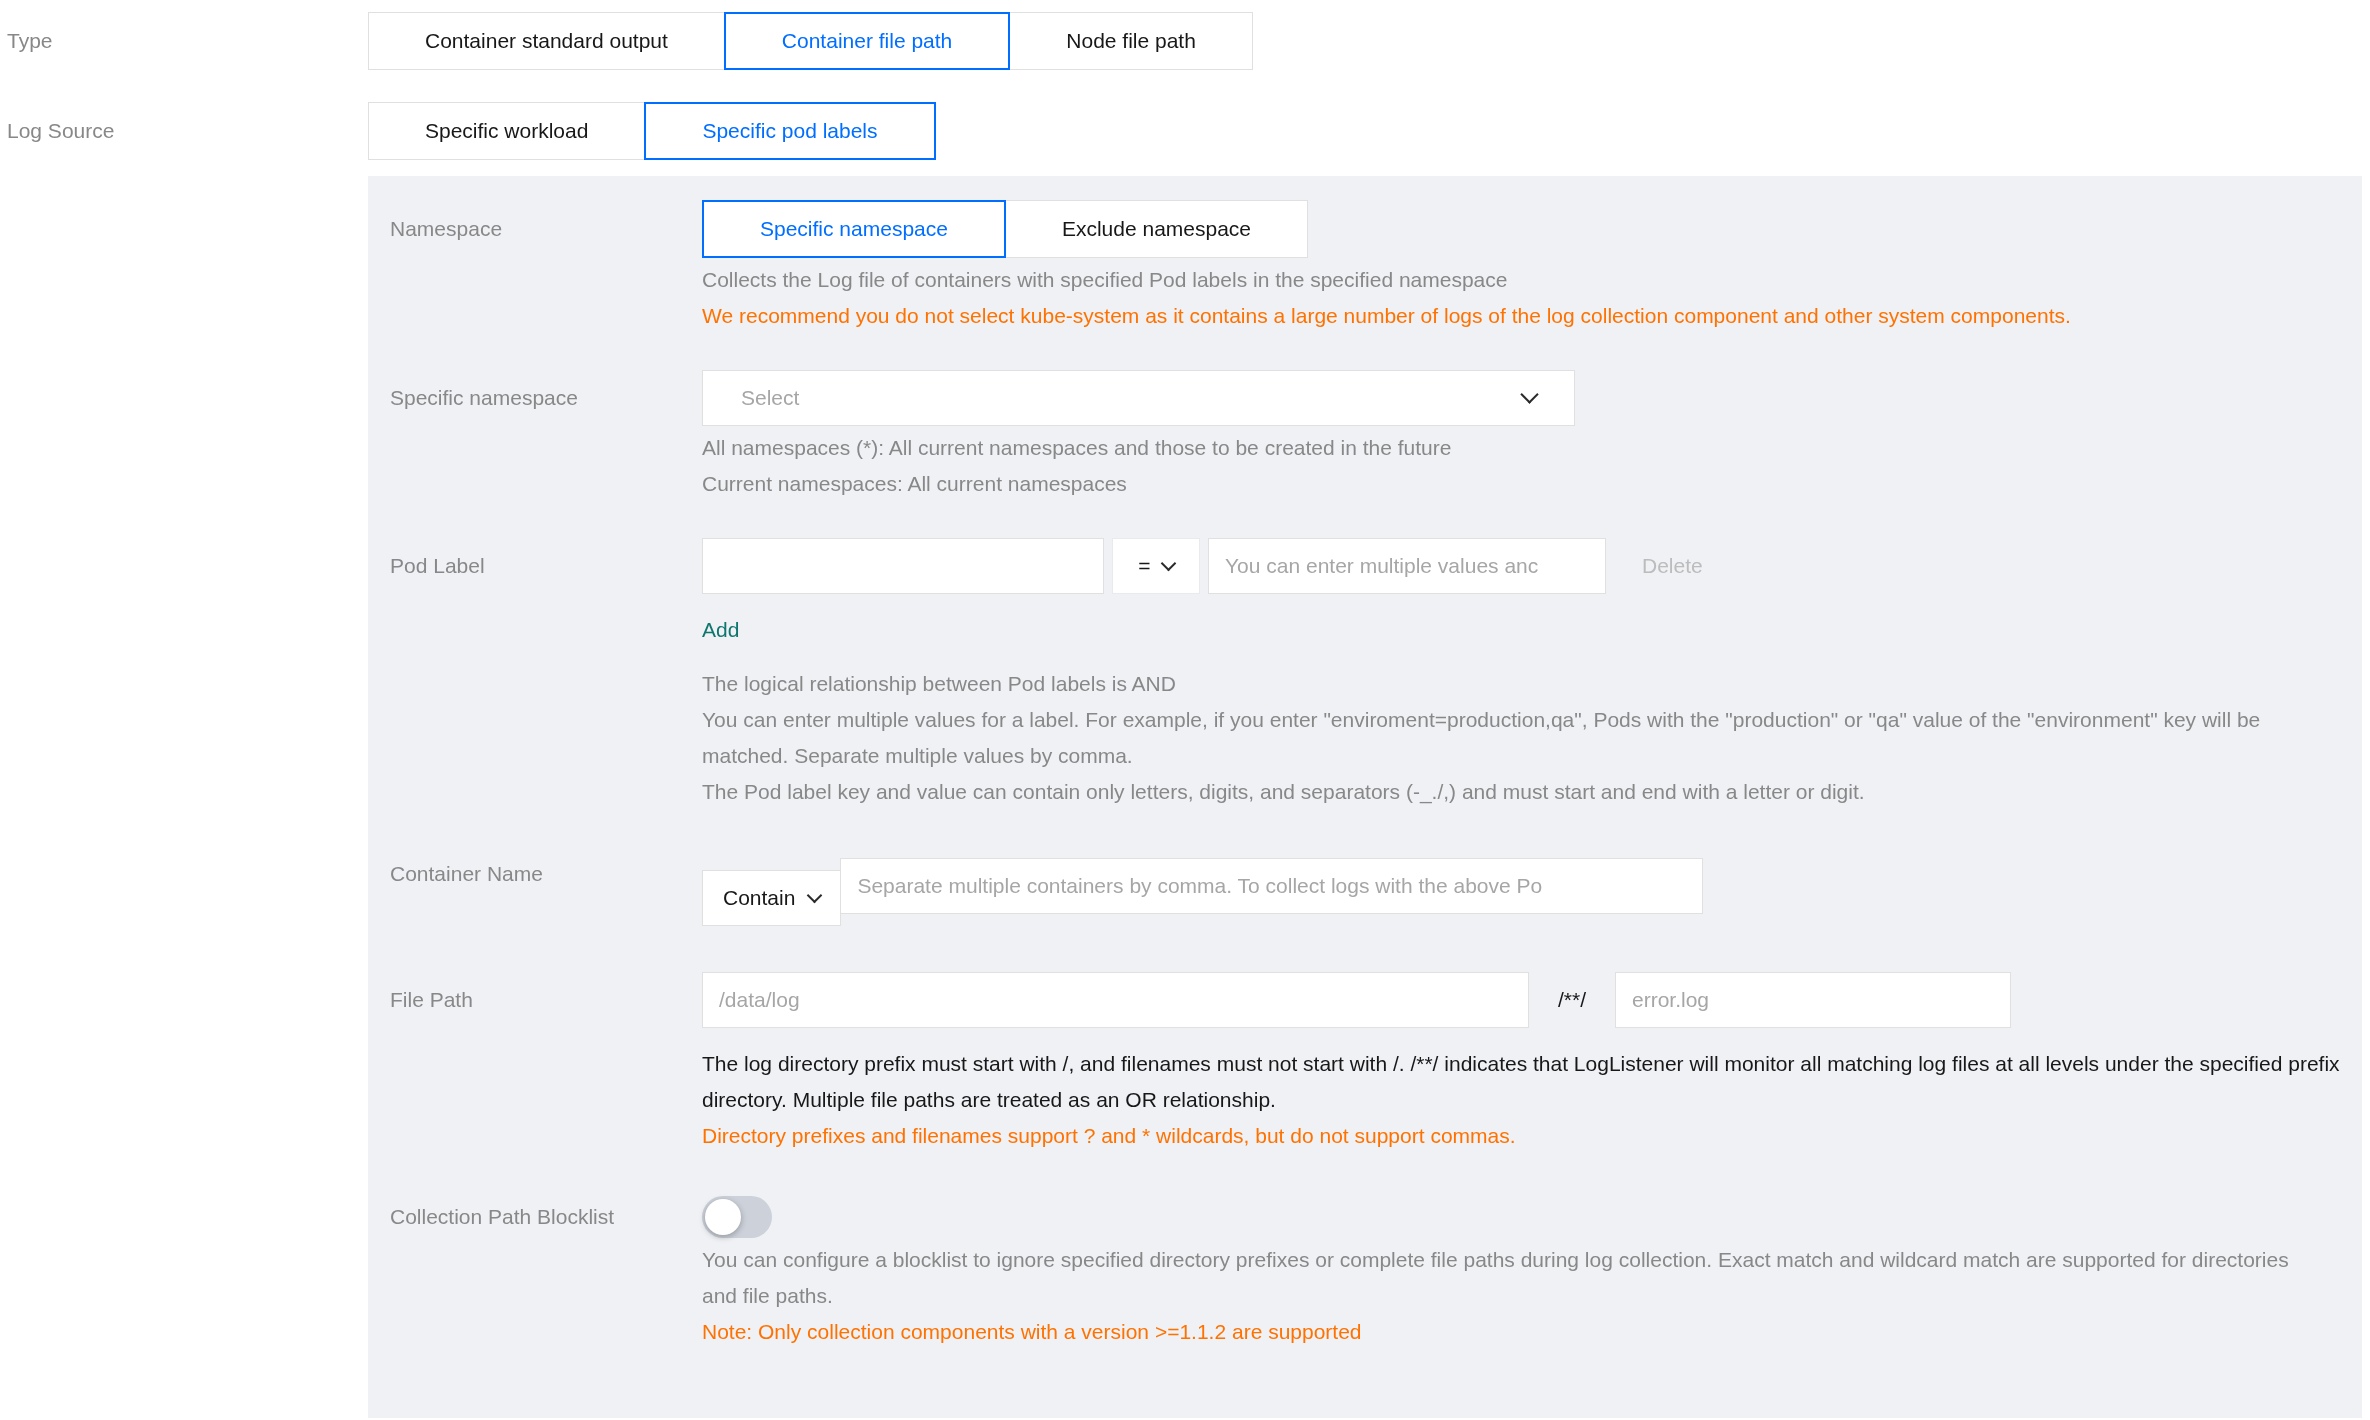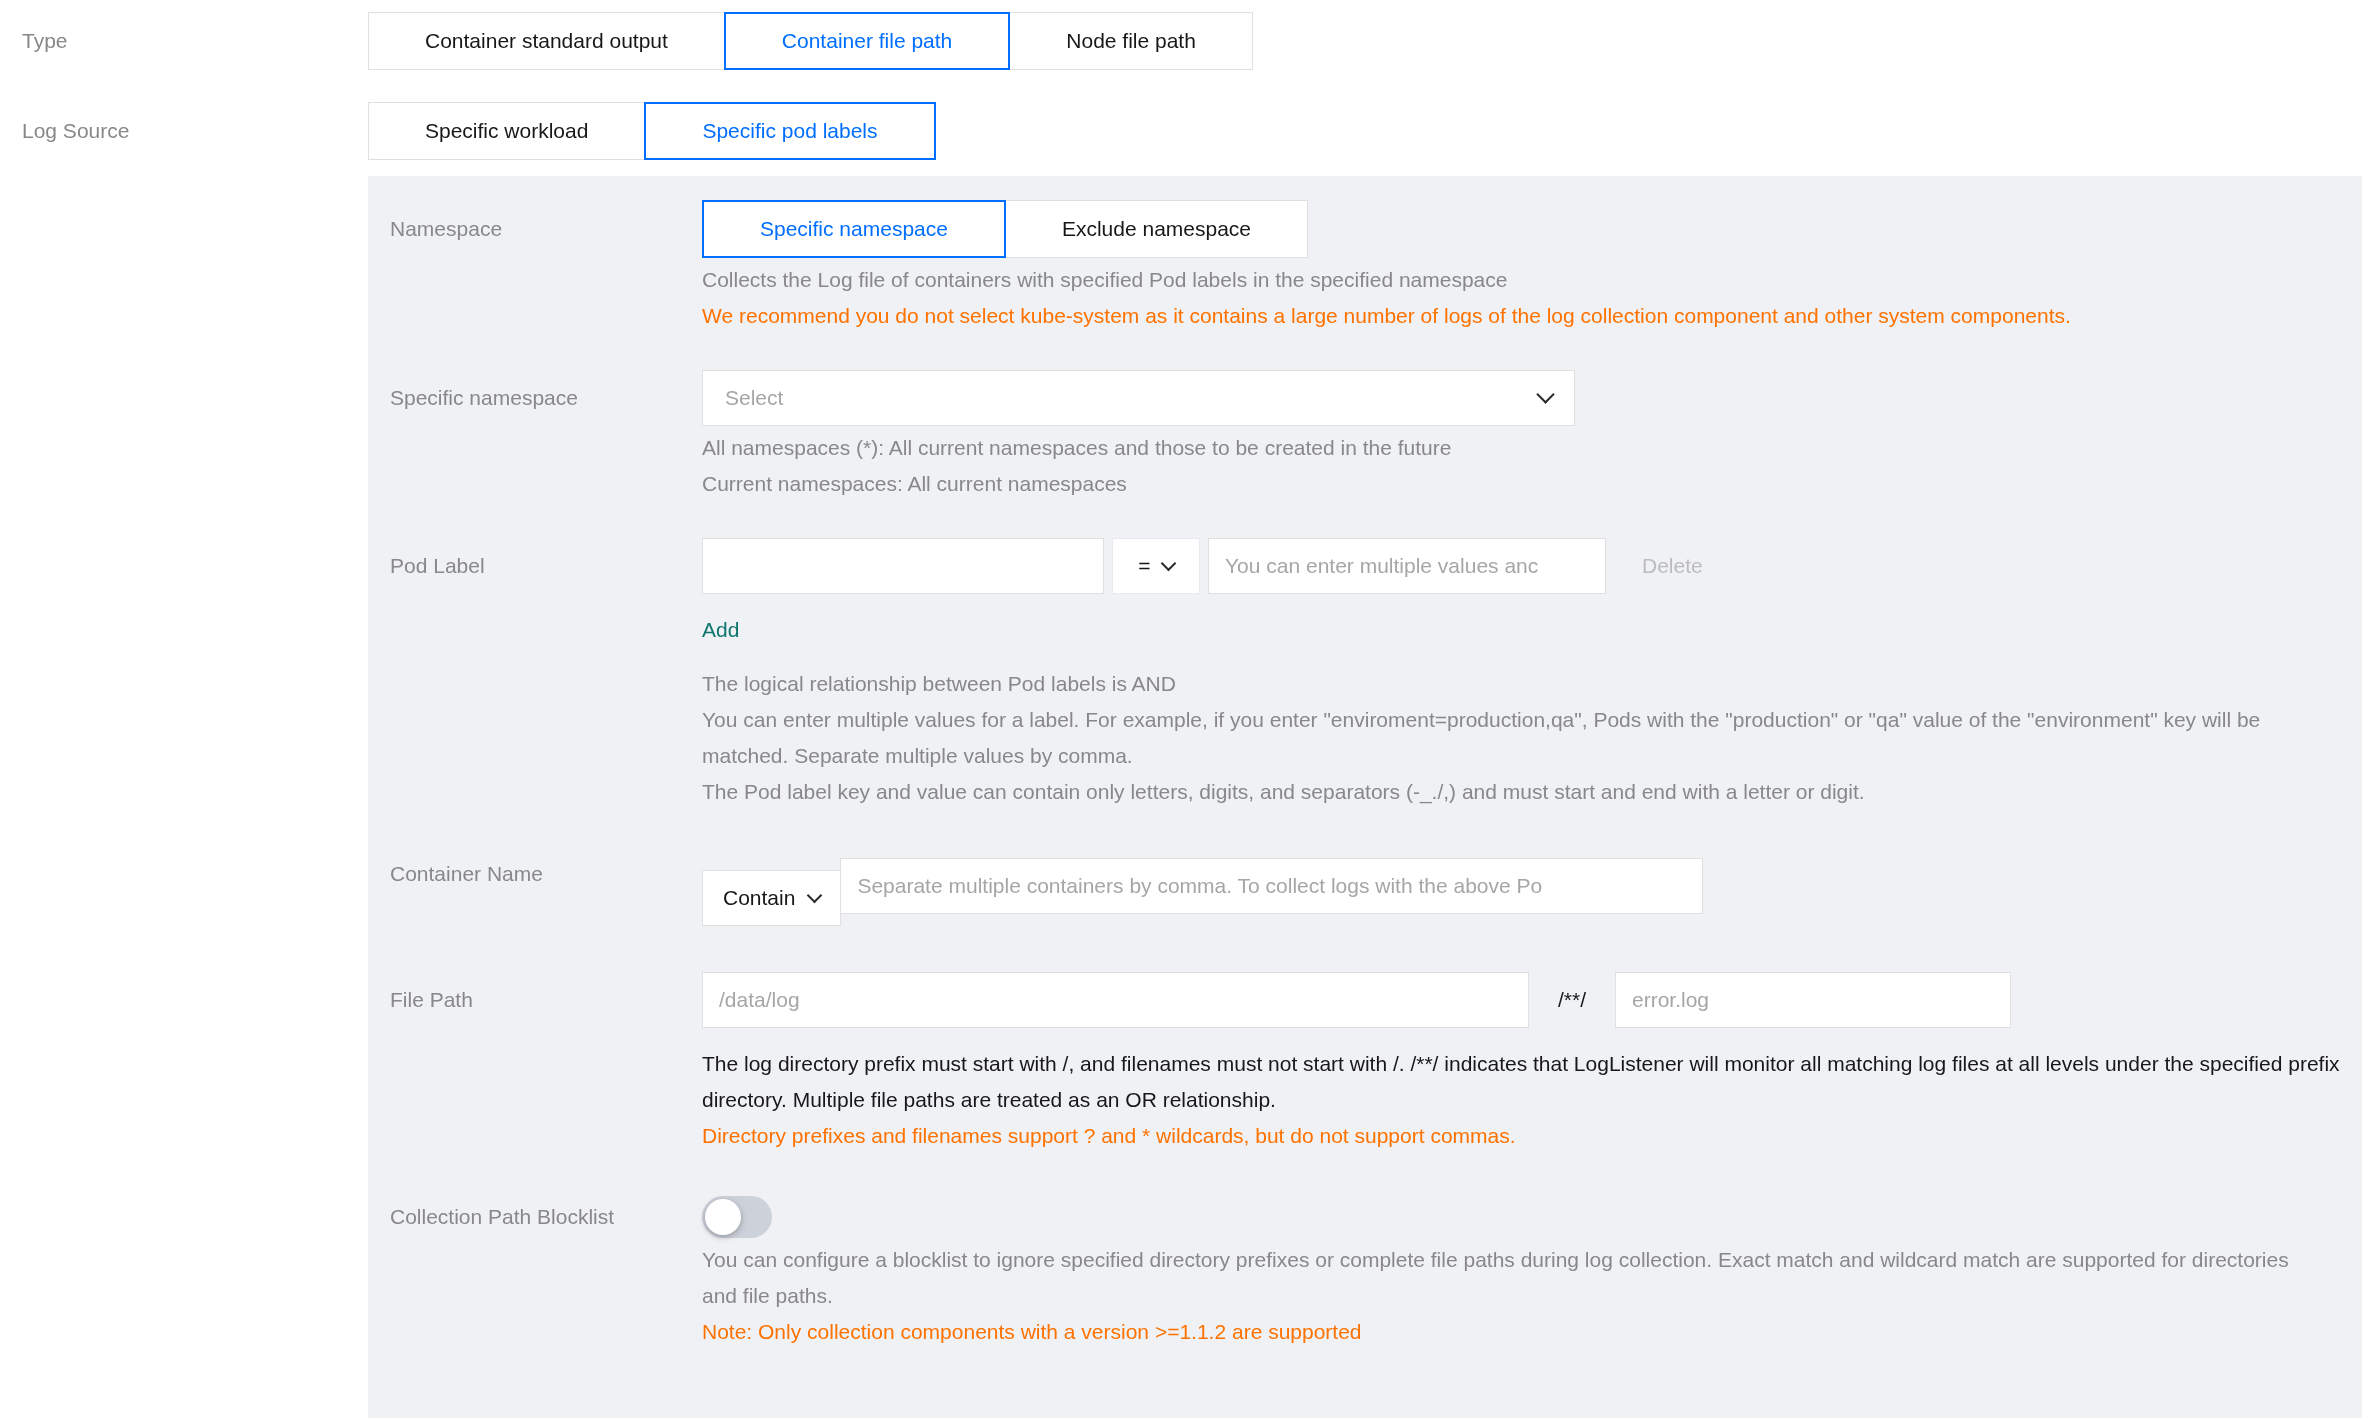--- a/index.html
+++ b/index.html
@@ -4,21 +4,21 @@
 <style>
   html,body{margin:0;padding:0}
   body{
     width:2370px;height:1420px;overflow:hidden;background:#fff;
     font-family:"Liberation Sans",sans-serif;font-size:21px;color:#181818;
   }
   
   .trow{display:flex;align-items:flex-start}
   .trow-type{margin-top:12px}
   .trow-source{margin-top:32px}
-  .label-outer{width:368px;box-sizing:border-box;padding-left:22px;color:#888;line-height:58px;flex-shrink:0}
+  .label-outer{width:368px;box-sizing:border-box;padding-left:7px;color:#888;line-height:58px;flex-shrink:0}
   .btn-group{display:flex}
   .btn{
     height:58px;line-height:56px;padding:0 56px;background:#fff;
     border:1px solid #e0e0e0;box-sizing:border-box;cursor:pointer;
     font-size:21px;color:#181818;position:relative;white-space:nowrap;text-align:left;
   }
   .btn + .btn{margin-left:-1px}
   .btn.selected{border:2px solid #006eff;color:#006eff;z-index:2;line-height:54px}
   
   .panel{
@@ -39,21 +39,21 @@
   .desc-dark{color:#181818;max-width:1660px}
   .warn{color:#ff7200}
   
   .input{
     height:56px;box-sizing:border-box;border:1px solid #e0e0e0;background:#fff;
     padding:1px 16px;font-size:21px;font-family:inherit;color:#181818;outline:none;
   }
   .input::placeholder{color:#a6a6a6;opacity:1}
   .select{
     width:873px;height:56px;box-sizing:border-box;background:#fff;border:1px solid #e0e0e0;
-    display:flex;align-items:center;justify-content:space-between;padding:0 22px;cursor:pointer;
+    display:flex;align-items:center;justify-content:space-between;padding:0 38px;cursor:pointer;
   }
   .select .ph{color:#a6a6a6}
   .chev{
     width:11px;height:11px;border-right:2.5px solid #2b2b2b;border-bottom:2.5px solid #2b2b2b;
     transform:rotate(45deg);margin-top:-7px;flex-shrink:0;
   }
   .chev-sm{width:9px;height:9px;border-width:2px;margin-top:-5px}
   .inline-row{display:flex;align-items:center}
   .eqbox{
     width:88px;height:56px;box-sizing:border-box;background:#fff;margin-left:8px;

